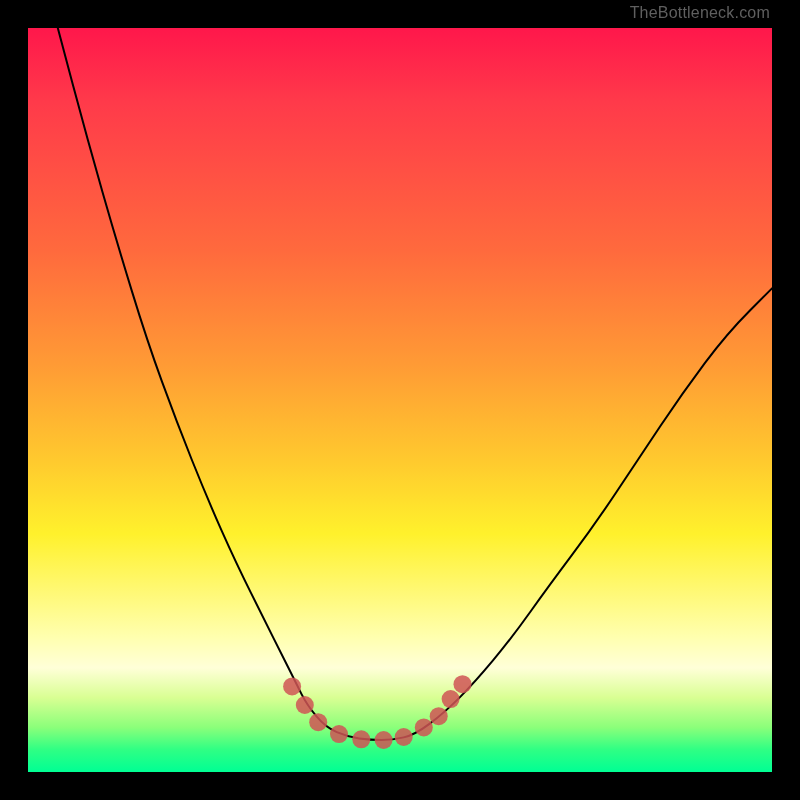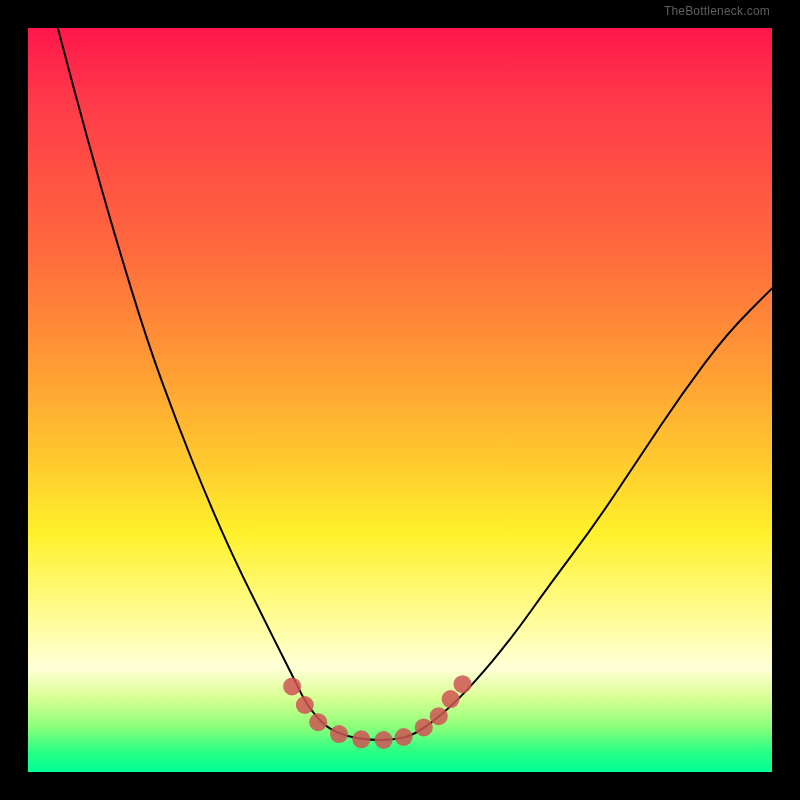--- a/index.html
+++ b/index.html
@@ -40,21 +40,21 @@
       #8bff7a 94%,
       #2fff84 97%,
       #00ff94 100%
     );
   }
   .attribution {
     position: absolute;
     top: 4px;
     right: 30px;
     color: #5f5f5f;
-    font-size: 12px;
+    font-size: 16px;
     font-weight: 400;
     letter-spacing: 0.2px;
     user-select: none;
   }
   svg.curve {
     position: absolute;
     left: 0;
     top: 0;
     width: 744px;
     height: 744px;

